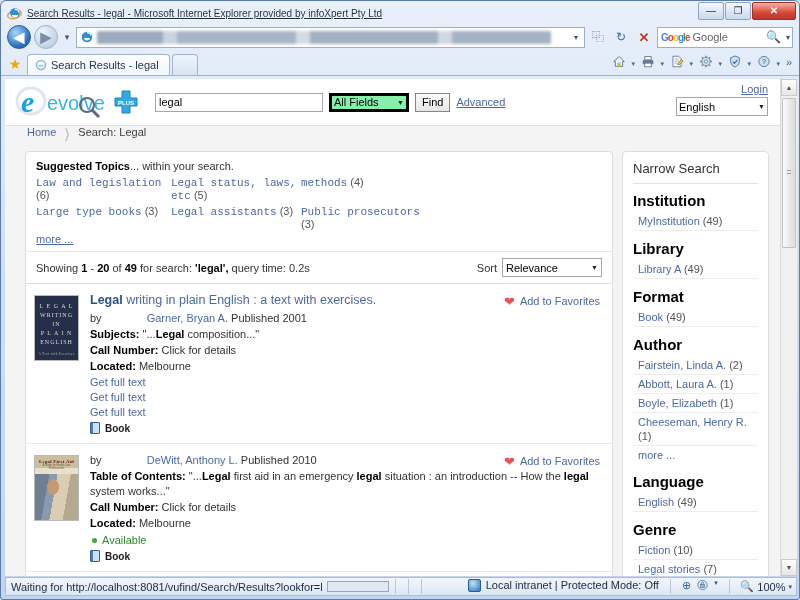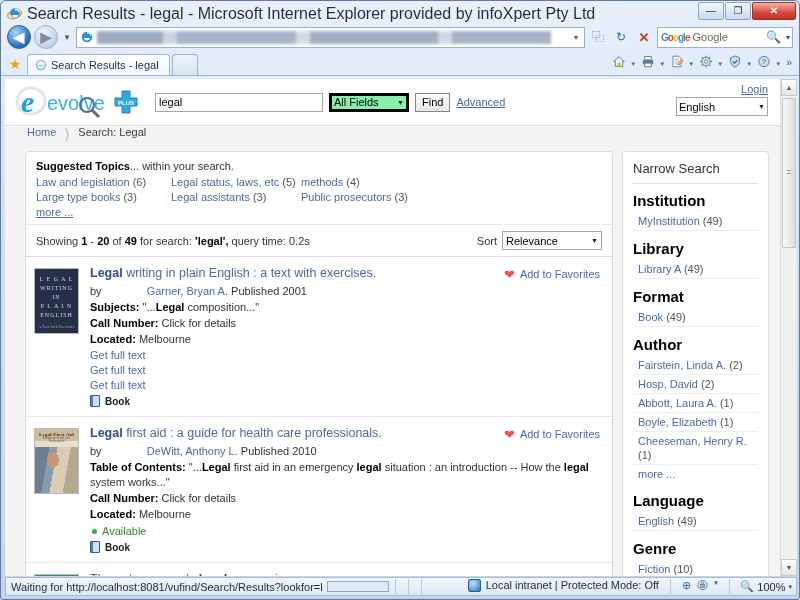--- a/index.html
+++ b/index.html
@@ -23,22 +23,23 @@
   
   #titlebar {
     position: relative; height: 22px;
     padding: 3px 0 0 6px;
     display: flex; align-items: center;
   }
   #titlebar .ie-logo {
     width: 15px; height: 15px; margin-right: 5px; position: relative; flex: 0 0 auto;
   }
   #title-text {
-    font-size: 16px; color: #1d2b40; white-space: nowrap;
+    font-size: 10px; color: #1d2b40; white-space: nowrap;
     text-shadow: 0 1px 0 rgba(255,255,255,.8);
+    text-decoration: underline;
   }
   #wincontrols { position: absolute; right: 3px; top: 1px; display: flex; gap: 1px; }
   .winbtn {
     width: 26px; height: 18px; border: 1px solid #8aa6c6;
     border-radius: 2px; font-size: 10px; line-height: 16px; text-align: center;
     background: linear-gradient(180deg,#f4f8fd,#c9d9ef);
     color: #22354f;
   }
   .winbtn.close {
     width: 44px;
@@ -166,21 +167,21 @@
   
   #suggested {
     background: #fff; border: 1px solid #ddd; border-bottom: none;
     border-radius: 4px 4px 0 0; padding: 8px 10px 6px 10px;
   }
   #suggested .line1 { font-size: 11px; color: #333; margin-bottom: 4px; }
   #suggested .line1 b { color: #000; }
   .topic-row { display: flex; font-size: 11px; margin-bottom: 3px; }
   .topic-row .cell { width: 135px; flex: 0 0 auto; }
   .topic-row .cell.wide { width: 130px; }
-  .topic a { color: #4b69a5; text-decoration: none; }
+  .topic a { color: #4b69a5; text-decoration: none; font-family: Liberation Mono, monospace; }
   .topic .cnt { color: #555; }
   #more-topics { font-size: 11px; color: #4b69a5; }
 
   #showing-bar {
     background: #fff; border: 1px solid #ddd; border-top: 1px solid #e8e8e8;
     padding: 6px 10px; display: flex; align-items: center; font-size: 11px; color: #333;
   }
   #showing-bar b { color: #000; }
   #sort-wrap { margin-left: auto; display: flex; align-items: center; gap: 5px; }
   #sort-select {
@@ -551,21 +552,20 @@
 
             <div class="result">
               <div class="cover c2">
                 <div class="art">
                   <span class="c2title">Legal First Aid</span>
                   <span class="c2sub">A Guide for Health Care Professionals</span>
                   <span class="c2img"></span>
                 </div>
               </div>
               <div class="rbody">
-                <a class="rtitle" href="#"><b>Legal</b><span> first aid : a guide for health care professionals.</span></a>
                 <div class="rby">
                   <span>by</span>
                   <a href="#">DeWitt, Anthony L.</a>
                   <span>Published 2010</span>
                 </div>
                 <div class="rfield">
                   <span class="lbl">Table of Contents:</span><span> "...</span><em>Legal</em><span> first aid in an emergency </span><em>legal</em><span> situation : an introduction -- How the </span><em>legal</em><span> system works..."</span>
                 </div>
                 <div class="rfield">
                   <span class="lbl">Call Number:</span><span> Click for details</span>
@@ -624,21 +624,20 @@
             </div>
 
             <div class="facet-group">
               <h3>Format</h3>
               <div class="facet"><a href="#">Book</a> <span class="cnt">(49)</span></div>
             </div>
 
             <div class="facet-group">
               <h3>Author</h3>
               <div class="facet"><a href="#">Fairstein, Linda A.</a> <span class="cnt">(2)</span></div>
-              <div class="facet"><a href="#">Hosp, David</a> <span class="cnt">(2)</span></div>
               <div class="facet"><a href="#">Abbott, Laura A.</a> <span class="cnt">(1)</span></div>
               <div class="facet"><a href="#">Boyle, Elizabeth</a> <span class="cnt">(1)</span></div>
               <div class="facet"><a href="#">Cheeseman, Henry R.</a> <span class="cnt">(1)</span></div>
               <div class="facet more"><a href="#">more ...</a></div>
             </div>
 
             <div class="facet-group">
               <h3>Language</h3>
               <div class="facet"><a href="#">English</a> <span class="cnt">(49)</span></div>
             </div>

